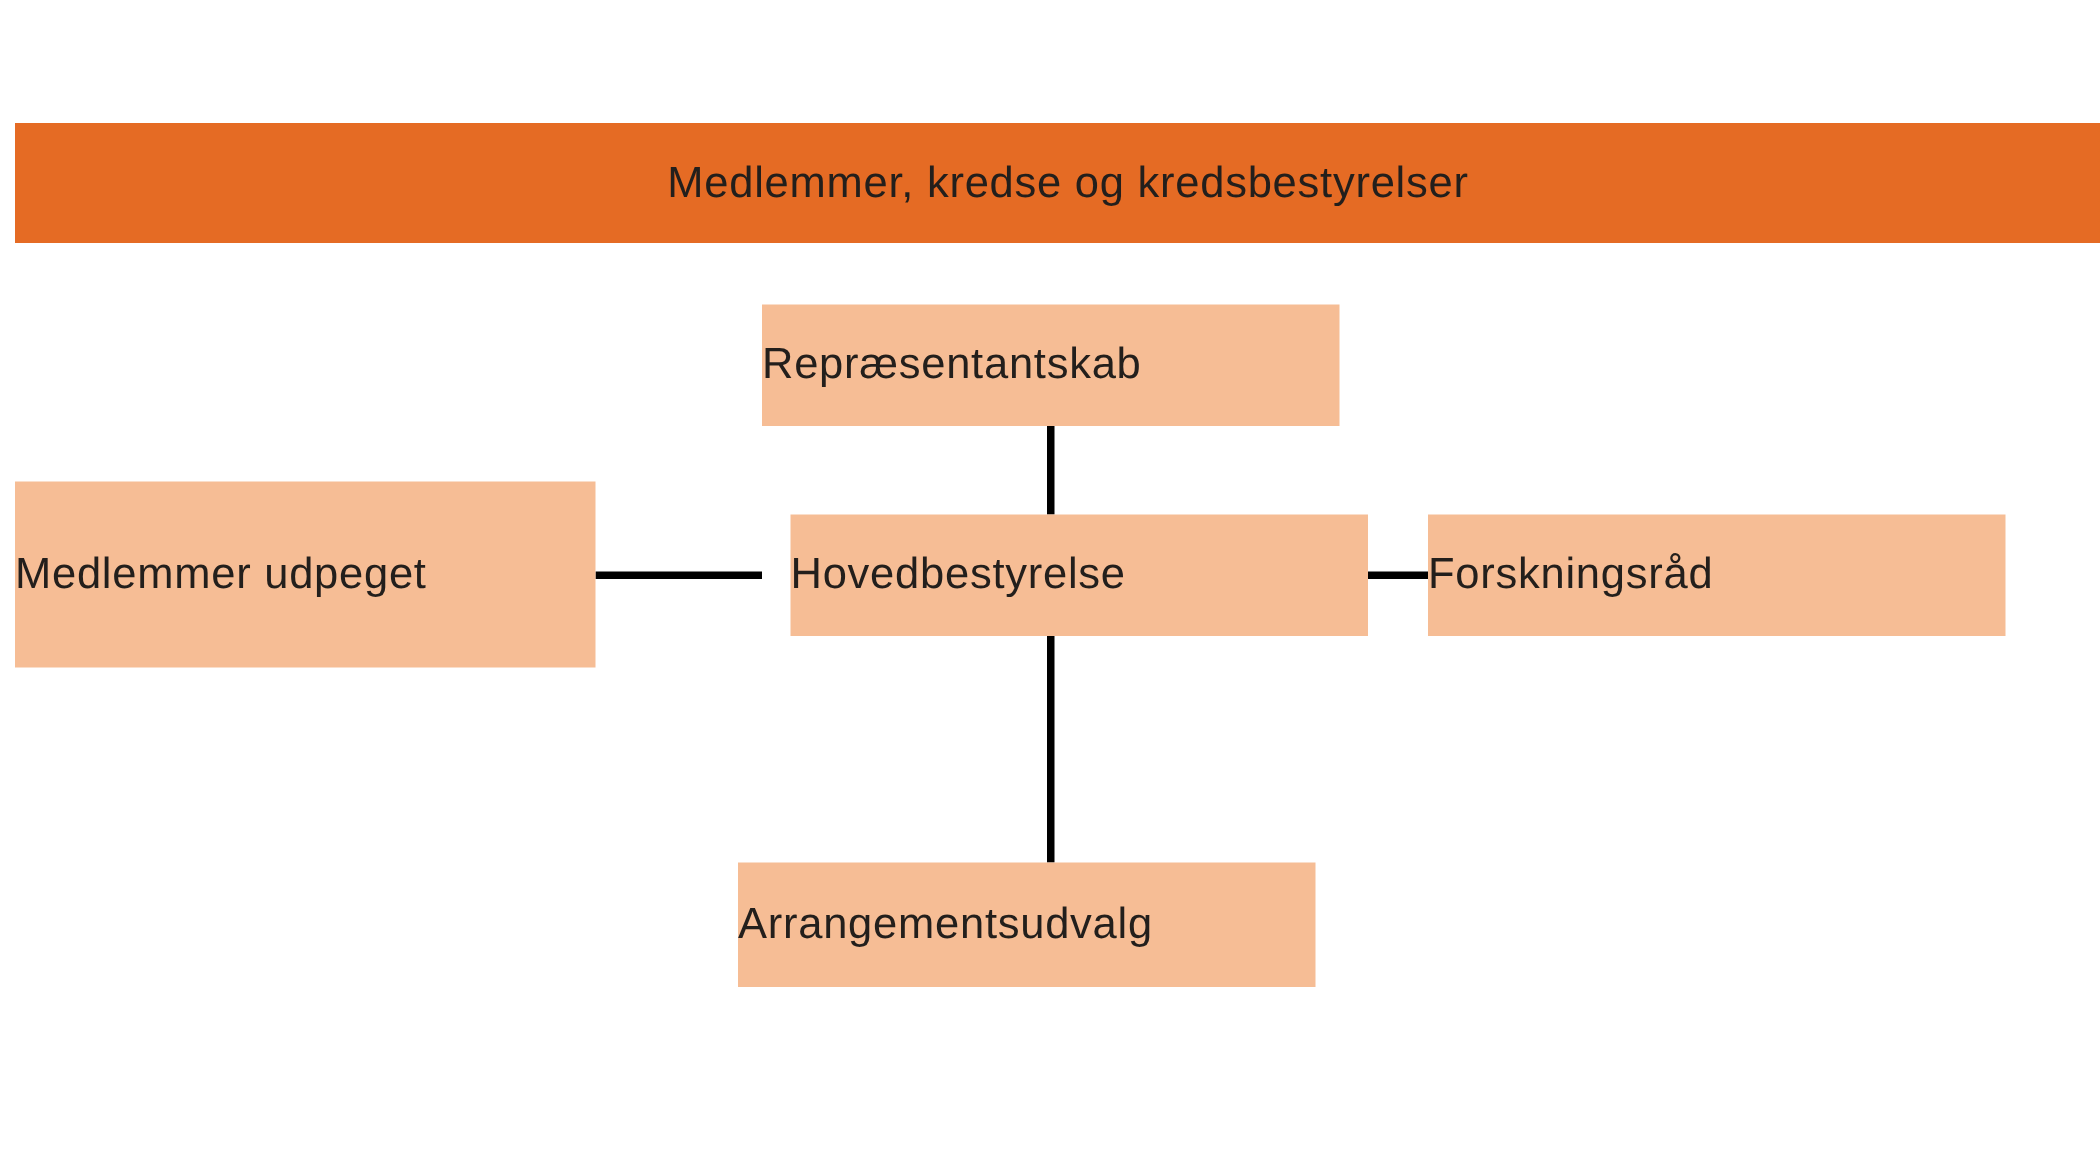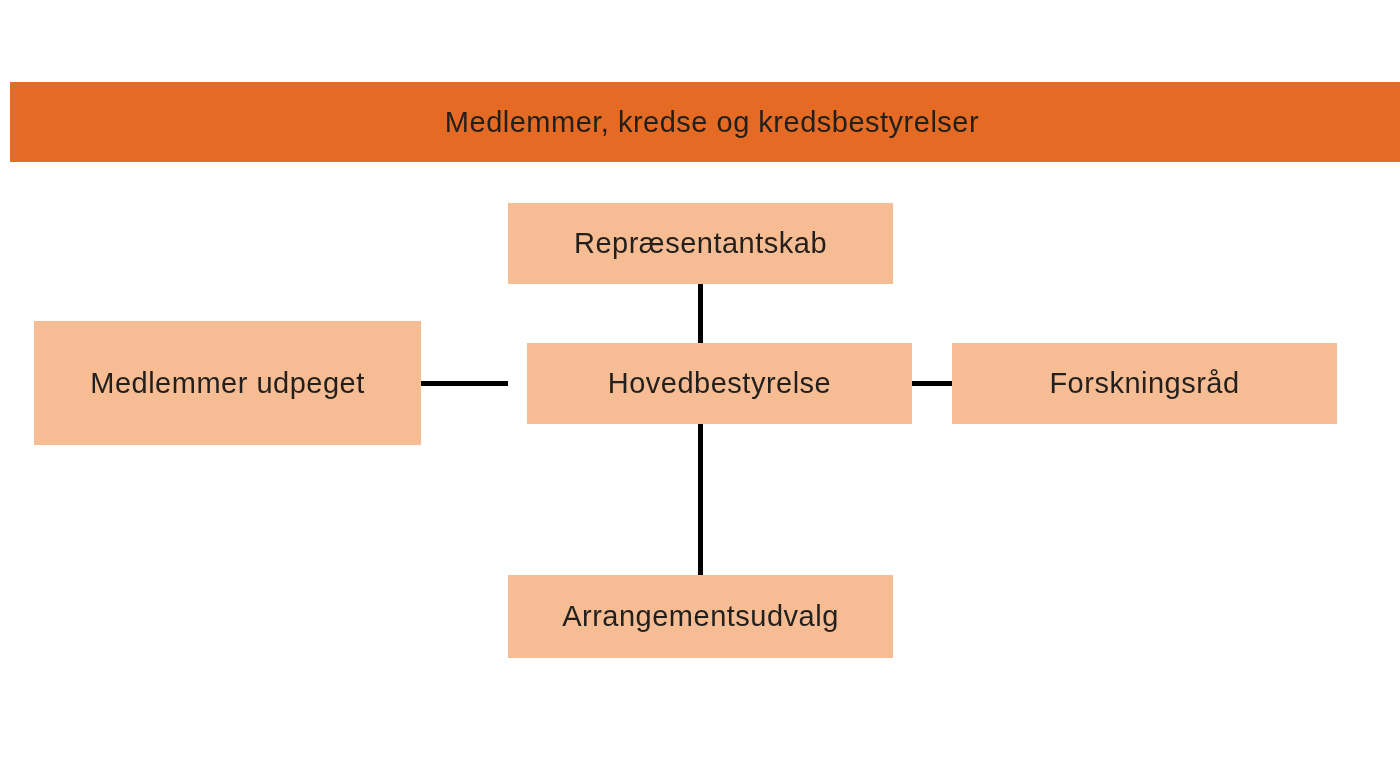--- a/index.html
+++ b/index.html
@@ -29,32 +29,32 @@
     font-size: 29px;
     letter-spacing: 0.5px;
     color: #231f1c;
     padding-left: 12px;
   }
   .node {
     position: absolute;
     background: #f6bd95;
     display: flex;
     flex-direction: column;
-    align-items: center;
+    align-items: flex-start;
     justify-content: center;
     text-align: center;
     font-size: 29px;
     letter-spacing: 0.5px;
     color: #231f1c;
     line-height: 1.4;
   }
   .node-repraesentantskab { left: 508px; top: 203px; width: 385px; height: 81px; }
   .node-hovedbestyrelse   { left: 527px; top: 343px; width: 385px; height: 81px; }
-  .node-arrangementsudvalg{ left: 508px; top: 575px; width: 385px; height: 83px; }
-  .node-medlemmer-udpeget { left: 10px;  top: 321px; width: 387px; height: 124px; margin-left: 24px; }
+  .node-arrangementsudvalg{ left: 492px; top: 575px; width: 385px; height: 83px; }
+  .node-medlemmer-udpeget { left: 10px;  top: 321px; width: 387px; height: 124px; }
   .node-forskningsraad    { left: 952px;top: 343px; width: 385px; height: 81px; }
   .connector {
     position: absolute;
     background: #000000;
   }
   .conn-v1 { left: 698px; top: 284px; width: 5px;  height: 59px; }
   .conn-v2 { left: 698px; top: 424px; width: 5px;  height: 151px; }
   .conn-h1 { left: 397px; top: 381px; width: 111px; height: 5px; }
   .conn-h2 { left: 893px; top: 381px; width: 111px; height: 5px; }
 </style>

